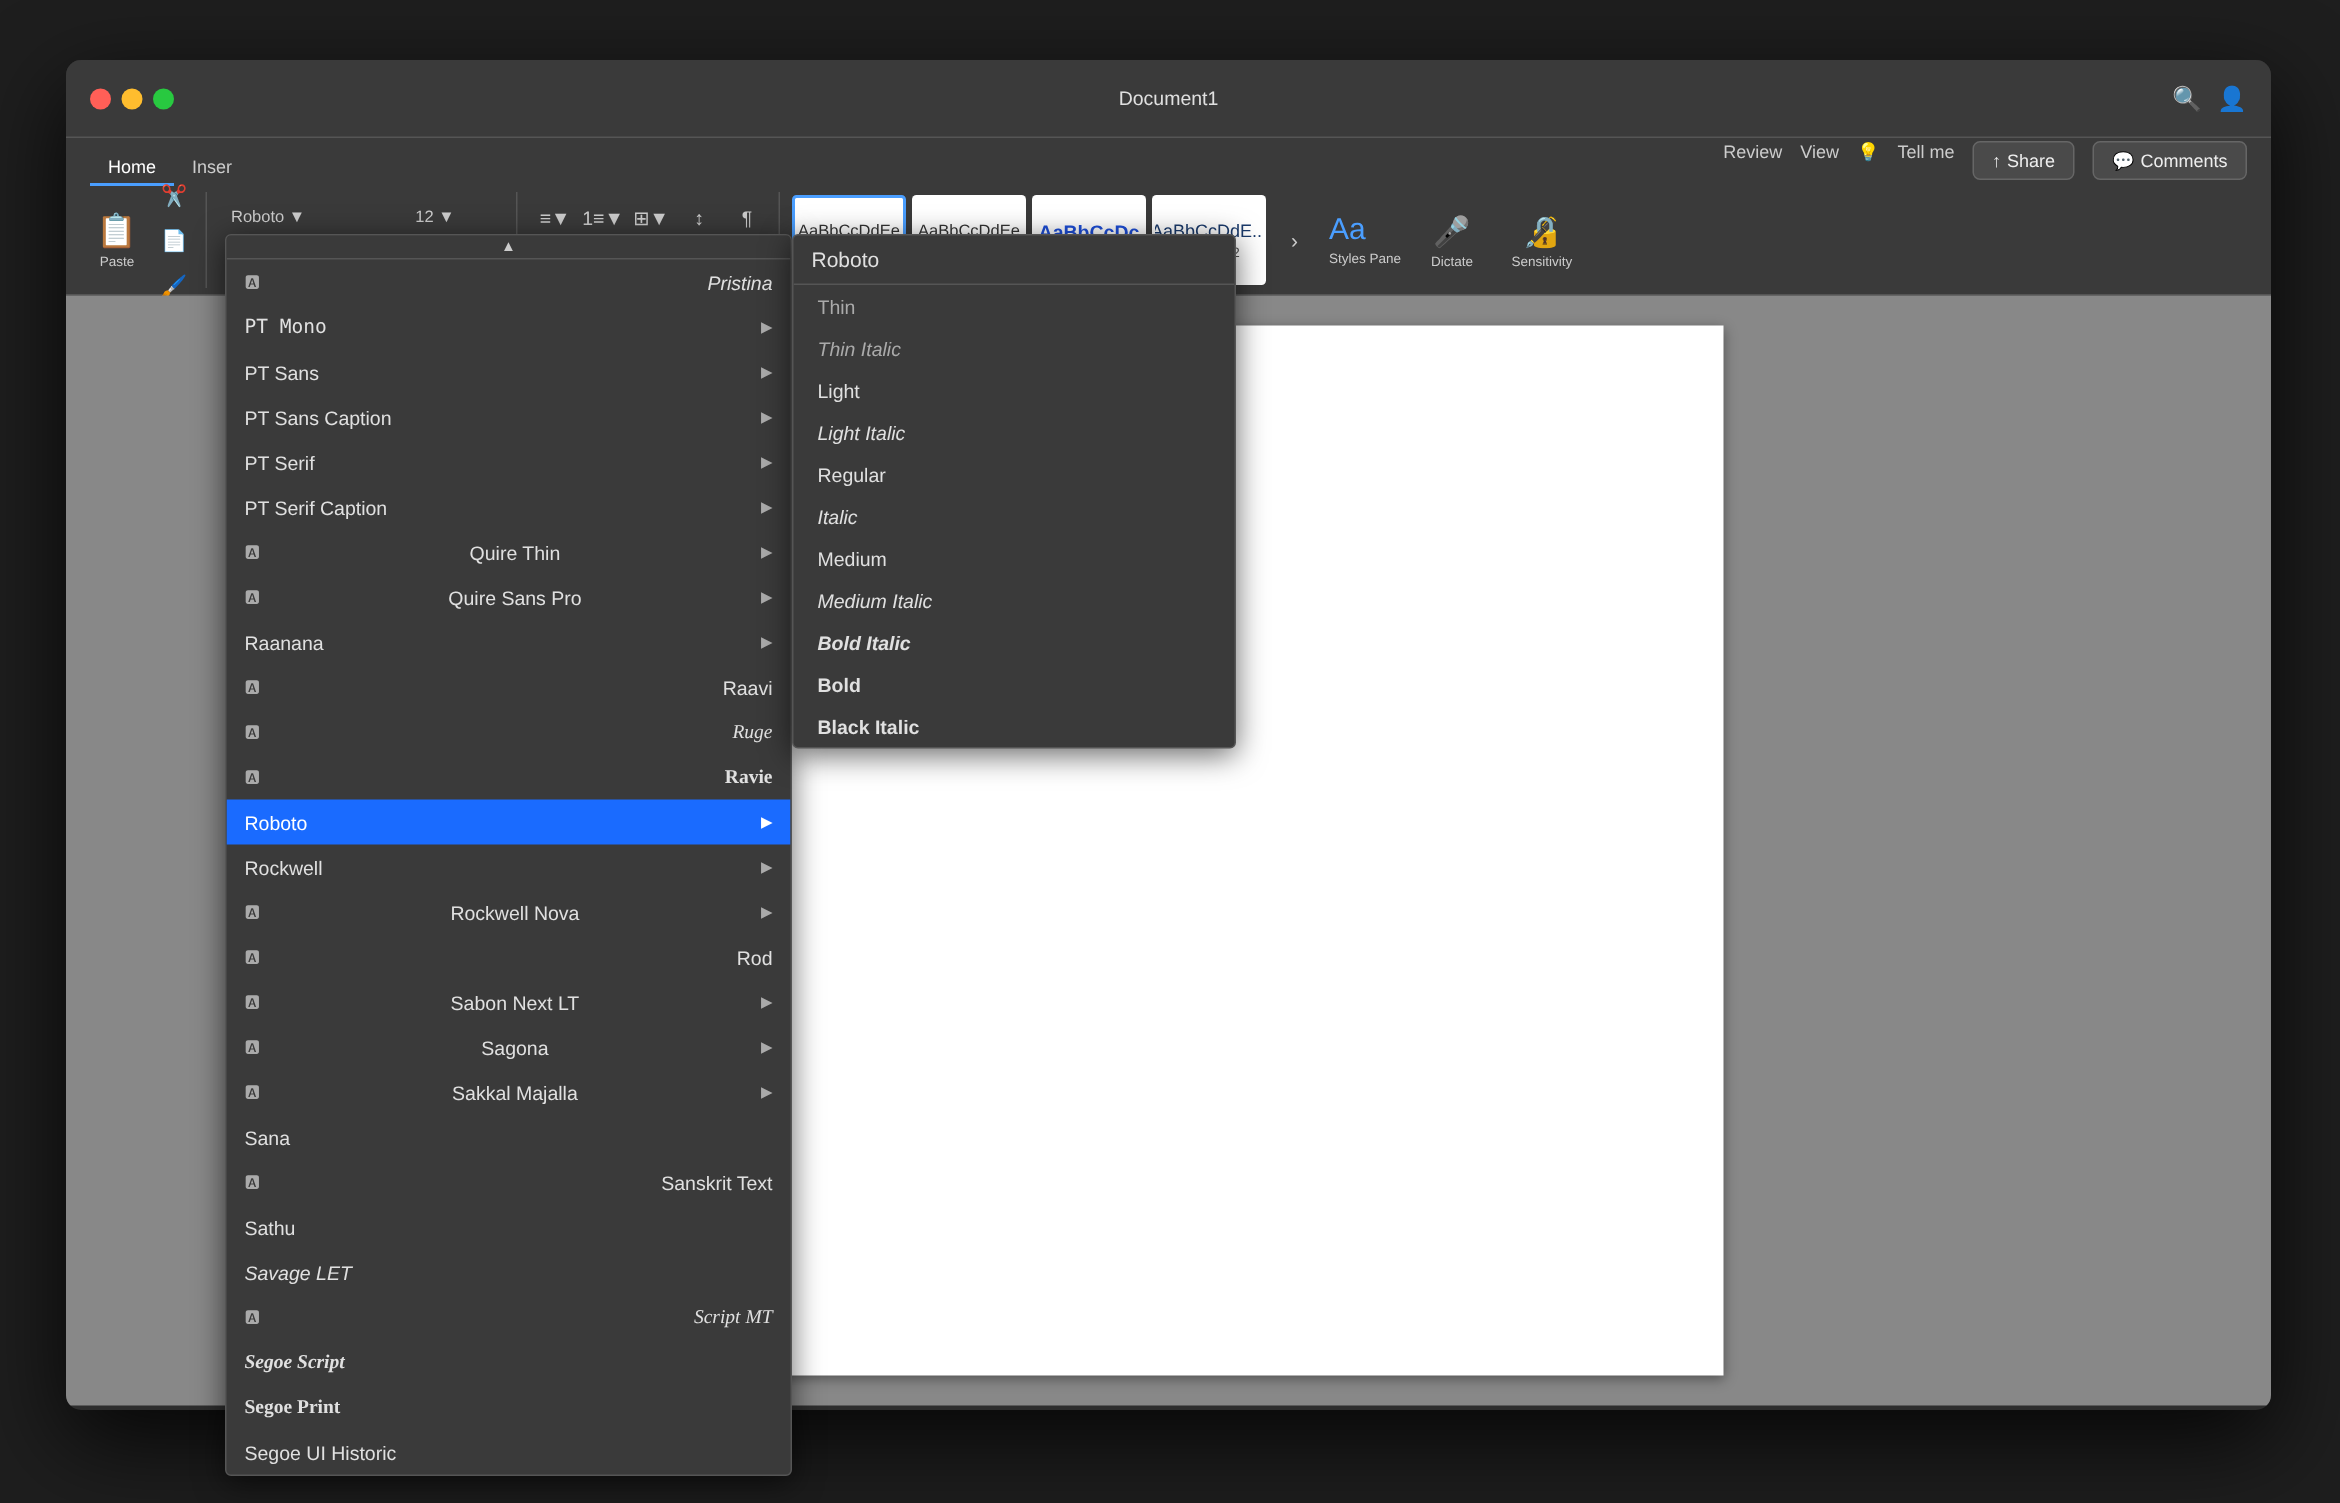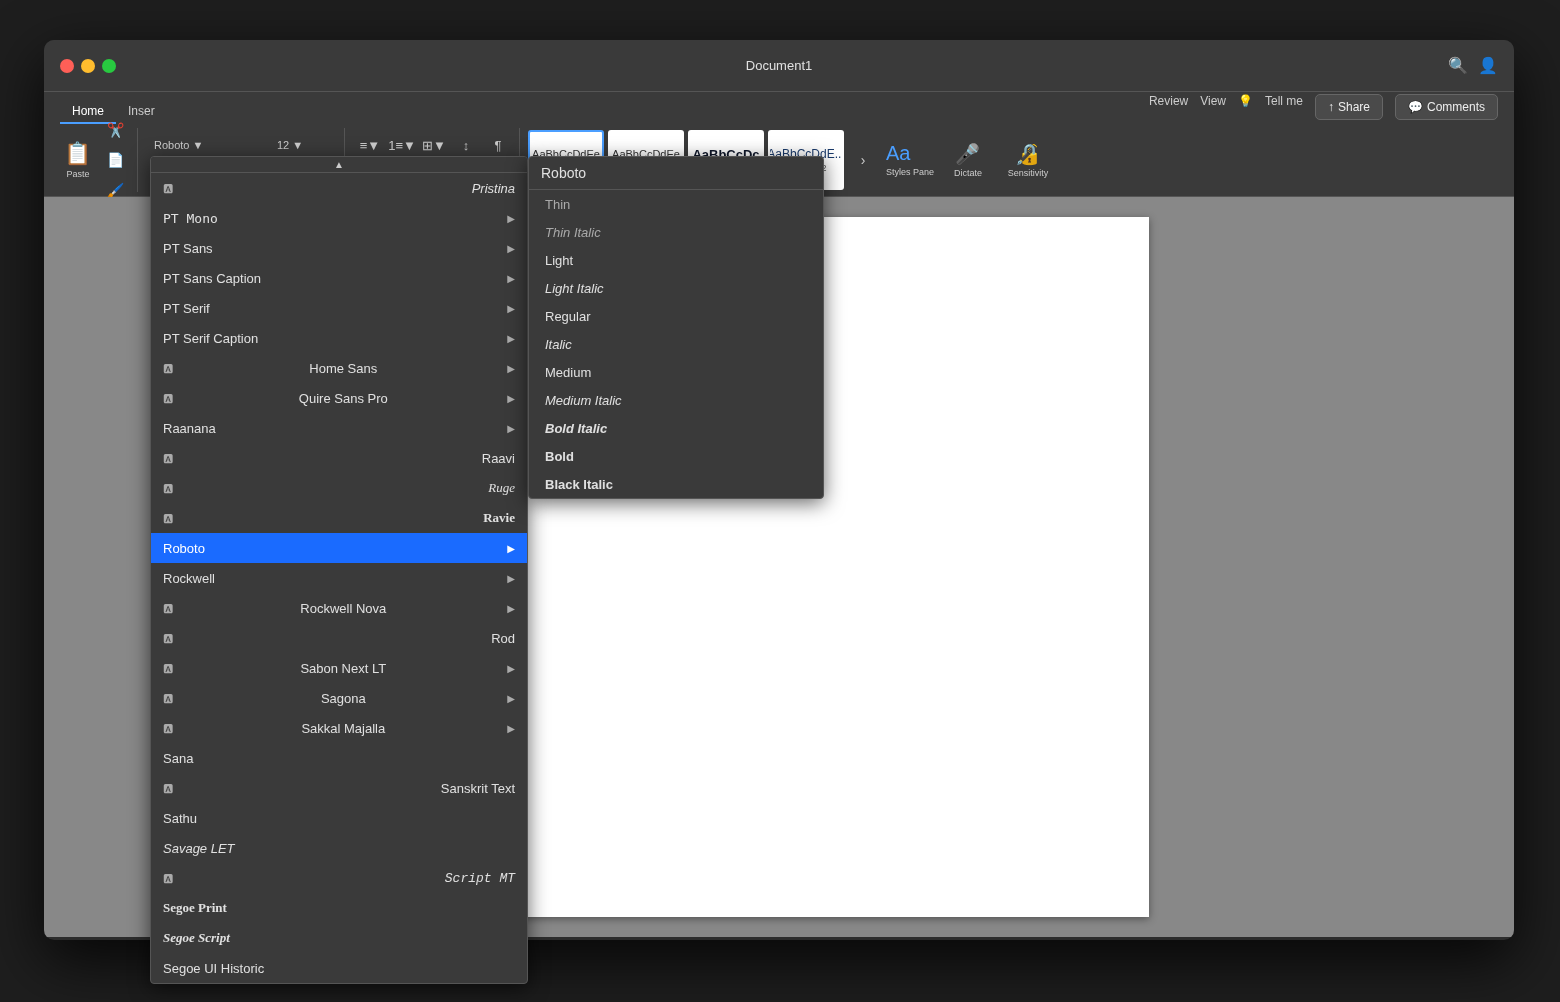--- a/index.html
+++ b/index.html
@@ -147,21 +147,21 @@
     .style-card .preview-text {
       color: #333;
       font-size: 11px;
       font-weight: normal;
     }
     .style-card .card-label {
       color: #555;
       font-size: 9px;
       margin-top: 2px;
     }
-    .style-card.heading1 .preview-text { font-size: 13px; color: #0f172a; font-weight: bold; }
+    .style-card.heading1 .preview-text { font-size: 13px; color: #1d4ed8; font-weight: bold; }
     .style-card.heading2 .preview-text { font-size: 12px; color: #1a3a6b; }
 
     
     .styles-pane-btn {
       display: flex;
       flex-direction: column;
       align-items: flex-start;
       justify-content: center;
       width: 52px;
       height: 60px;
@@ -470,21 +470,21 @@
   <div class="font-item">
     <span>PT Serif</span>
     <span class="arrow">▶</span>
   </div>
   <div class="font-item">
     <span>PT Serif Caption</span>
     <span class="arrow">▶</span>
   </div>
   <div class="font-item">
     <span style="margin-right:6px;font-size:11px;color:#aaa;">🅰</span>
-    <span>Home Sans</span>
+    <span>Quire Thin</span>
     <span class="arrow">▶</span>
   </div>
   <div class="font-item">
     <span style="margin-right:6px;font-size:11px;color:#aaa;">🅰</span>
     <span>Quire Sans Pro</span>
     <span class="arrow">▶</span>
   </div>
   <div class="font-item">
     <span>Raanana</span>
     <span class="arrow">▶</span>
@@ -541,27 +541,27 @@
     <span>Sanskrit Text</span>
   </div>
   <div class="font-item">
     <span>Sathu</span>
   </div>
   <div class="font-item">
     <span style="font-style:italic;font-weight:300;">Savage LET</span>
   </div>
   <div class="font-item">
     <span style="margin-right:6px;font-size:11px;color:#aaa;">🅰</span>
-    <span style="font-style:italic;font-family:Liberation Mono, monospace;">Script MT</span>
+    <span style="font-style:italic;font-family:Liberation Serif, serif;">Script MT</span>
+  </div>
+  <div class="font-item">
+    <span style="font-family:cursive;font-style:italic;font-weight:bold;">Segoe Script</span>
   </div>
   <div class="font-item">
     <span style="font-family:cursive;font-weight:bold;">Segoe Print</span>
-  </div>
-  <div class="font-item">
-    <span style="font-family:cursive;font-style:italic;font-weight:bold;">Segoe Script</span>
   </div>
   <div class="font-item">
     <span>Segoe UI Historic</span>
   </div>
 </div>
 
 <div class="roboto-submenu">
   <div class="submenu-header">Roboto</div>
   <div class="submenu-item thin">Thin</div>
   <div class="submenu-item thin-italic">Thin Italic</div>

